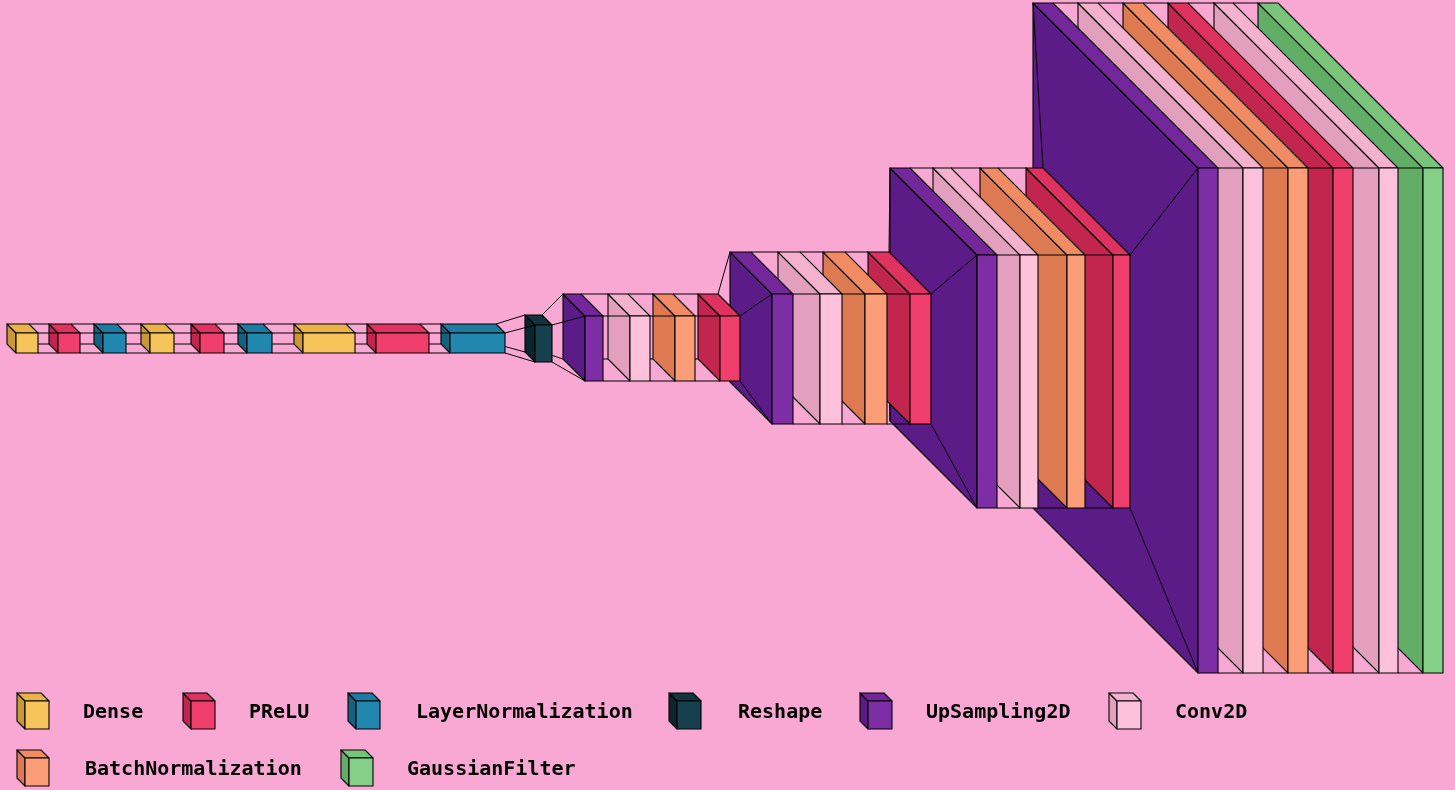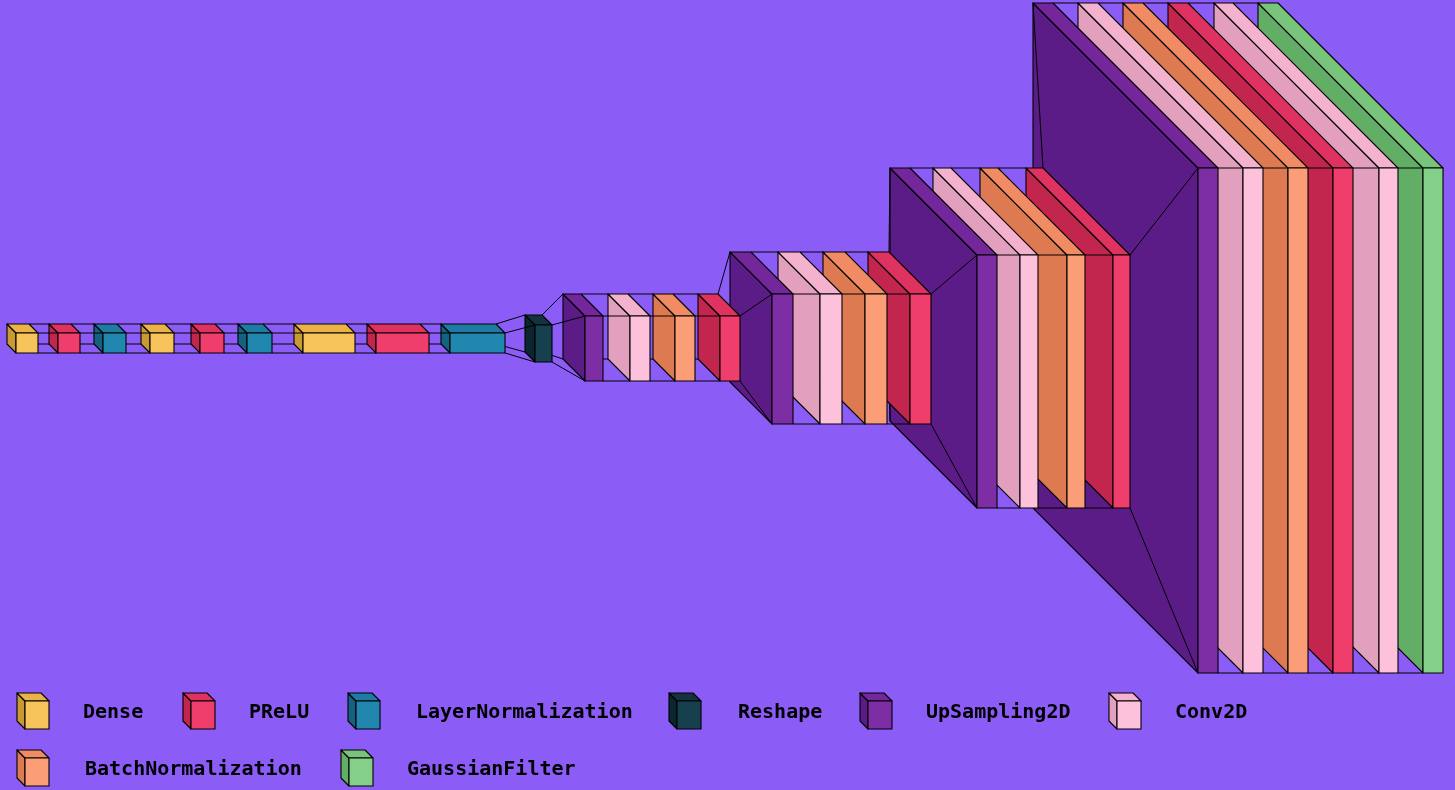--- a/index.html
+++ b/index.html
@@ -1,18 +1,18 @@
 <!DOCTYPE html>
 <html><head>
 <meta charset="utf-8">
 <style>
   html, body { margin: 0; padding: 0; background: #ffffff; }
   .stage {
     width: 1455px; height: 790px;
-    background: #8b5cf6;
+    background: #f9a8d4;
     position: relative;
     overflow: hidden;
     font-family: "DejaVu Sans Mono", "Liberation Mono", monospace;
     text-align: right;
   }
   svg text {
     font-family: "DejaVu Sans Mono", "Liberation Mono", monospace;
     font-weight: bold;
     fill: #000000;
   }

